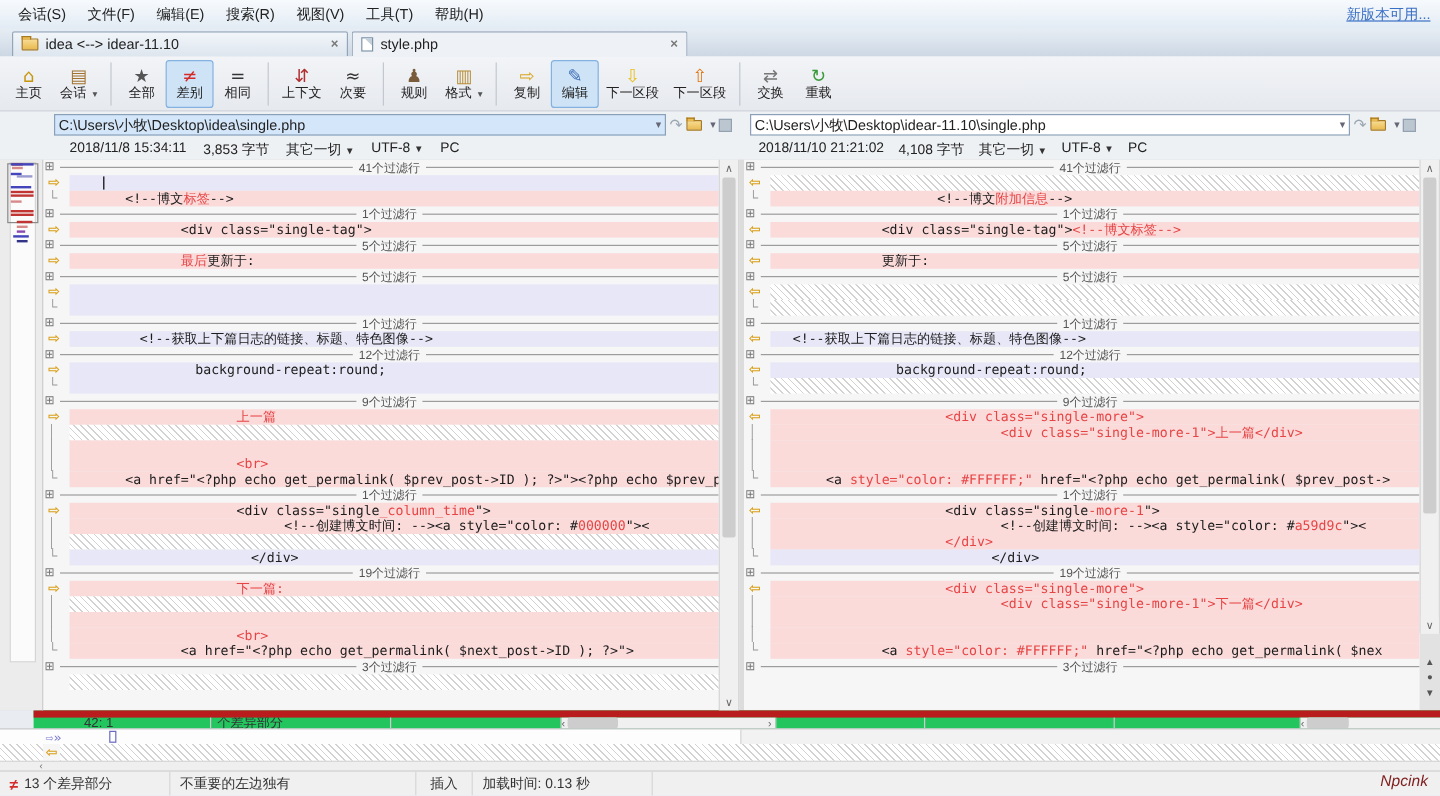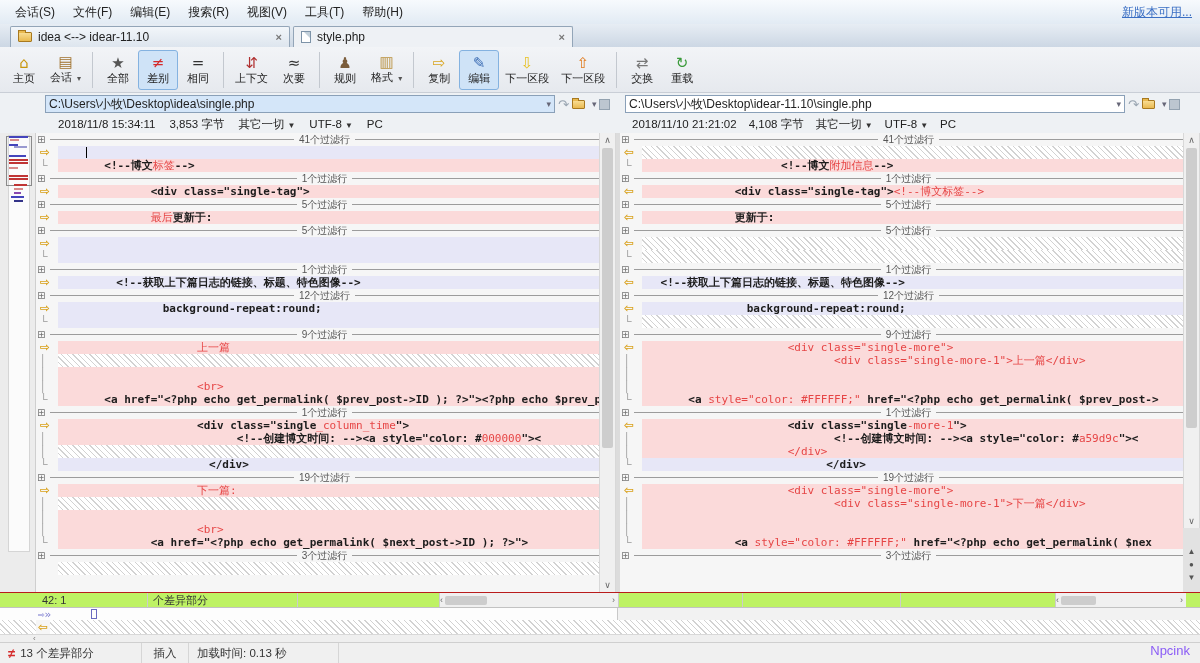--- a/index.html
+++ b/index.html
@@ -90,26 +90,26 @@
   .slabel { flex:0 0 auto; font-size:10px; color:#555; padding:0 5px; white-space:nowrap; }
   .coderow { height:13px; flex:0 0 13px; display:flex; }
   .gut { flex:0 0 22px; font-size:11px; line-height:13px; padding-left:4px; color:#999; }
   .gut.ga { color:#d9a11c; font-size:12px; font-weight:bold; }
   .line { flex:1 1 auto; overflow:hidden; white-space:pre;
     font-family:"DejaVu Sans Mono",monospace; font-size:11px; line-height:13px; display:flex; }
   .line span { white-space:pre; }
   .bg-p { background:#fbdada; }
   .bg-l { background:#e7e7f7;padding-left:12px; }
   .bg-h { background:repeating-linear-gradient(45deg,#ffffff 0px,#ffffff 3px,#d2d2d2 3px,#d2d2d2 4px); }
-  .d { color:#1c1c1c;font-weight:bold; } .r { color:#e64545; }
+  .d { color:#1c1c1c; } .r { color:#e64545; }
   .caret { width:1px; height:11px; background:#000; margin:1px 0 0 16px; flex:0 0 1px; }
 
   
-  #panestatus { height:15px; flex:0 0 15px; display:flex; background:#bef264;
-    border-top:1px solid #b91c1c; font-size:11px; color:#333; }
+  #panestatus { height:15px; flex:0 0 15px; display:flex; background:#22c55e;
+    border-top:6px solid #b91c1c; font-size:11px; color:#333;margin-left:28px; }
   .pscell { border-right:1px solid #cccccc; display:flex; align-items:center; overflow:hidden;
     white-space:nowrap; }
   .hscroll { display:flex; align-items:center; background:#f0f0f0; font-size:9px; color:#666; }
   .hthumb { height:9px; background:#cdcdcd; border-radius:2px; margin:0 2px; }
 
   
   #detailrow { height:13px; flex:0 0 13px; display:flex; border-top:1px solid #c2c2c2; }
   #detailL { flex:0 0 618px; background:#fdfdfd; display:flex; align-items:center;
     border-right:1px solid #c9c9c9; }
   #detailglyphs { font-family:"DejaVu Sans Mono",monospace; font-size:11px; color:#7a7ad0;
@@ -122,21 +122,21 @@
   #hatchrow .gicon { color:#d9a11c; font-size:12px; font-weight:bold; margin-left:36px;
     background:#f6f6f6; padding:0 2px; }
   #scrollstrip { height:8px; flex:0 0 8px; background:#efefef; font-size:8px; color:#777;
     display:flex; align-items:center; border-top:1px solid #d8d8d8; }
   #scrollstrip span { margin-left:33px; }
   #statusbar { height:21px; flex:0 0 21px; background:#f0f0f0; border-top:1px solid #cfcfcf;
     display:flex; align-items:center; font-size:11.5px; color:#333; position:relative; }
   .sbcell { display:flex; align-items:center; height:100%; border-right:1px solid #d6d6d6;
     padding:0 8px; white-space:nowrap; }
   #sb-difficon { color:#d42a2a; font-weight:bold; font-size:13px; margin-right:5px; }
-  #watermark { position:absolute; right:10px; top:0px; color:#8b5cf6; font-size:13px; }
+  #watermark { position:absolute; right:10px; top:0px; color:#7f1d1d; font-size:13px;font-style:italic; }
 </style>
 </head>
 <body>
 
 <div id="app">
 
   <div id="menubar">
 
     <span class="menuitem">会话(S)</span>
       <span class="menuitem">文件(F)</span>
@@ -661,19 +661,20 @@
 
   <div id="scrollstrip">
     <span>‹</span>
   </div>
 
   <div id="statusbar">
     <div class="sbcell" style="flex:0 0 142px;">
       <span id="sb-difficon">≠</span>
       <span>13 个差异部分</span>
     </div>
+    <div class="sbcell" style="flex:0 0 205px;">不重要的左边独有</div>
     <div class="sbcell" style="flex:0 0 47px; justify-content:center;">插入</div>
     <div class="sbcell" style="flex:0 0 150px;">加载时间: 0.13 秒</div>
     <div class="sbcell" style="flex:1; border-right:none;"></div>
     <span id="watermark">Npcink</span>
   </div>
 
 </div>
 
 </body></html>

